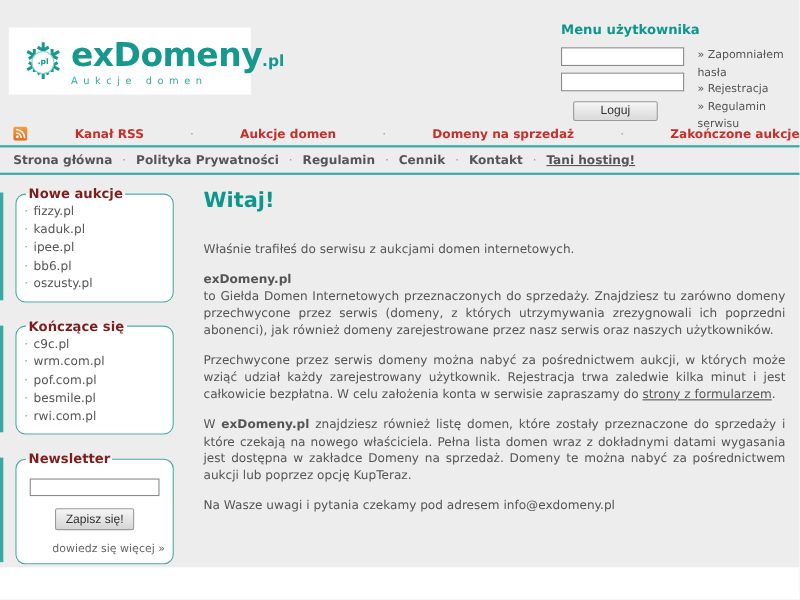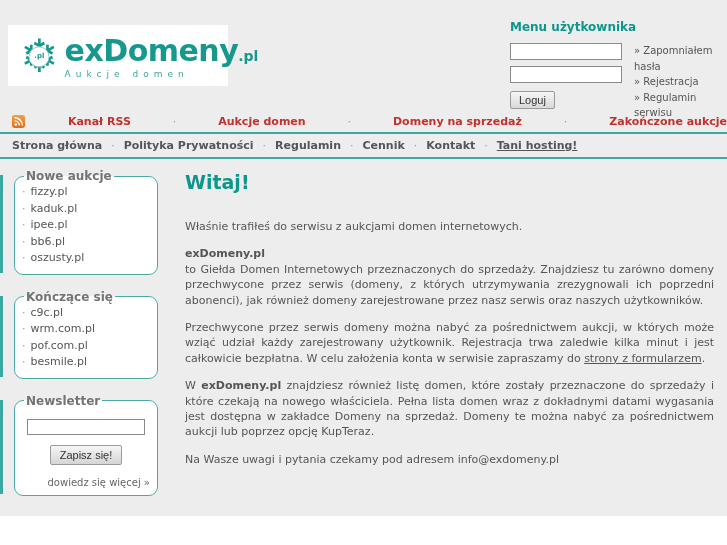--- a/index.html
+++ b/index.html
@@ -19,22 +19,22 @@
   .logo-title { color:#16988f; font-size:30px; font-weight:bold; letter-spacing:-0.5px; }
   .logo-tld { color:#16988f; font-size:14px; font-weight:bold; }
   .logo-sub { color:#3aa89f; font-size:9px; letter-spacing:5px; margin-top:1px; }
 
   .user-menu { position:absolute; left:510px; top:20px; width:212px; }
   .um-title { color:#0d968c; font-weight:bold; font-size:12px; margin-bottom:9px; }
   .um-body { display:flex; }
   .um-form { width:124px; flex-shrink:0; }
   .um-input { display:block; width:112px; height:17px; border:1px solid #8a8a8a; background:#ffffff;
               margin-bottom:6px; font-size:11px; padding:0 3px; }
-  .um-button { font-size:11px; color:#333; padding:2px 8px; border:1px solid #9a9a9a; border-radius:2px;
-              background:linear-gradient(#f6f6f6,#d9d9d9); cursor:pointer; }
+  .um-button { font-size:11px; color:#333; padding:2px 24px; border:1px solid #9a9a9a; border-radius:2px;
+              background:linear-gradient(#f6f6f6,#d9d9d9); cursor:pointer;margin-left:11px; }
   .um-links { font-size:10px; color:#555; line-height:1.55; width:88px; }
   .um-links a { color:#555; text-decoration:none; display:block; }
 
   
   .rss-bar { height:22px; display:flex; align-items:center; padding-left:12px; flex-shrink:0;justify-content:space-between; }
   .rss-icon { width:13px; height:13px; margin-right:10px; flex-shrink:0; }
   .rss-link { color:#c4302b; font-weight:bold; font-size:11px; text-decoration:none; }
   .dot-sep { color:#999; font-size:11px; margin:0 9px; }
 
   
@@ -42,21 +42,21 @@
             display:flex; align-items:flex-end; flex-shrink:0; }
   .nav-link { color:#555; font-weight:bold; font-size:11px; text-decoration:none; }
   .nav-link.underlined { text-decoration:underline; }
 
   
   .body-wrap { display:flex; flex:1; padding-top:10px; }
   .sidebar { width:160px; flex-shrink:0; }
   .side-box { position:relative; margin:0 0 15px 14px; width:144px; }
   .side-box::before { content:""; position:absolute; left:-14px; top:6px; bottom:2px; width:3px; background:#39a9a2; }
   .side-box fieldset { border:1px solid #4aa9a3; border-radius:9px; background:#ffffff; padding:1px 7px 7px; }
-  .side-box legend { color:#737373; font-weight:bold; font-size:12px; padding:0 2px; margin-left:2px; }
+  .side-box legend { color:#7f1d1d; font-weight:bold; font-size:12px; padding:0 2px; margin-left:2px; }
   .side-list { list-style:none; font-size:11px; color:#555; line-height:1.5; }
   .side-list li::before { content:"·"; color:#999; margin-right:5px; }
   .side-list a { color:#555; text-decoration:none; }
 
   .nl-text { font-size:10px; color:#555; line-height:1.5; margin-top:3px; }
   .nl-input { display:block; width:118px; height:16px; border:1px solid #8a8a8a; background:#fff;
               margin:10px auto 9px; font-size:10px; padding:0 3px; }
   .nl-button-row { text-align:center; }
   .nl-button { font-size:11px; color:#333; padding:3px 9px; border:1px solid #9a9a9a; border-radius:2px;
                background:linear-gradient(#f6f6f6,#d5d5d5); cursor:pointer; }
@@ -157,20 +157,21 @@
       </div>
 
       <div class="side-box">
         <fieldset>
           <legend>Kończące się</legend>
           <ul class="side-list">
             <li><a href="#">c9c.pl</a></li>
             <li><a href="#">wrm.com.pl</a></li>
             <li><a href="#">pof.com.pl</a></li>
             <li><a href="#">besmile.pl</a></li>
+            <li><a href="#">rwi.com.pl</a></li>
           </ul>
         </fieldset>
       </div>
 
       <div class="side-box">
         <fieldset>
           <legend>Newsletter</legend>
           <input class="nl-input" type="text" value="" style="">
           <div class="nl-button-row">
             <button class="nl-button">Zapisz się!</button>

